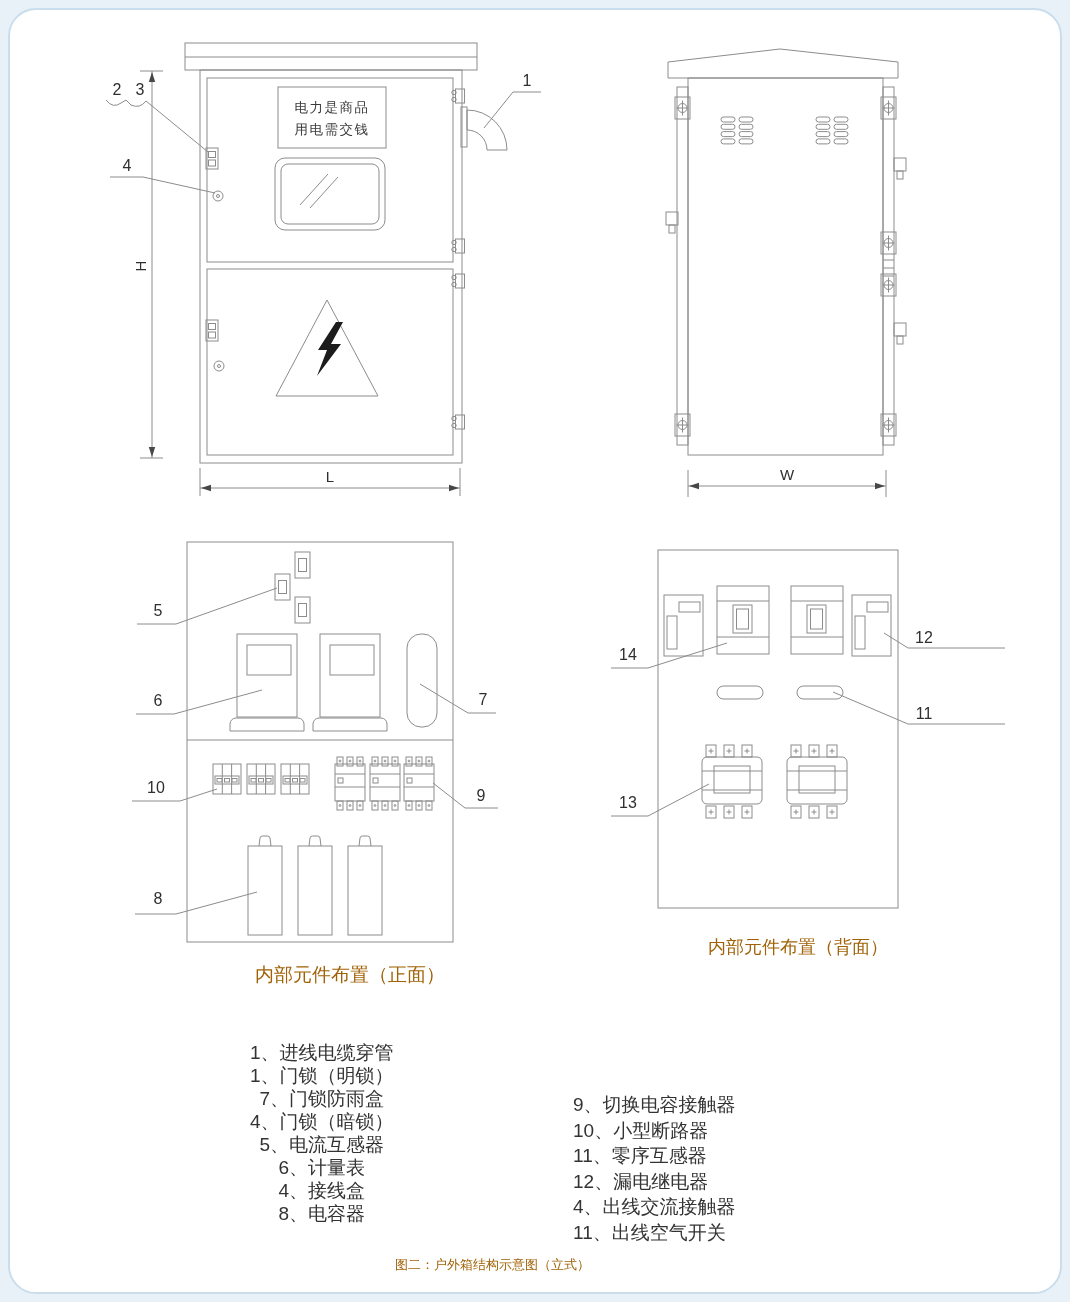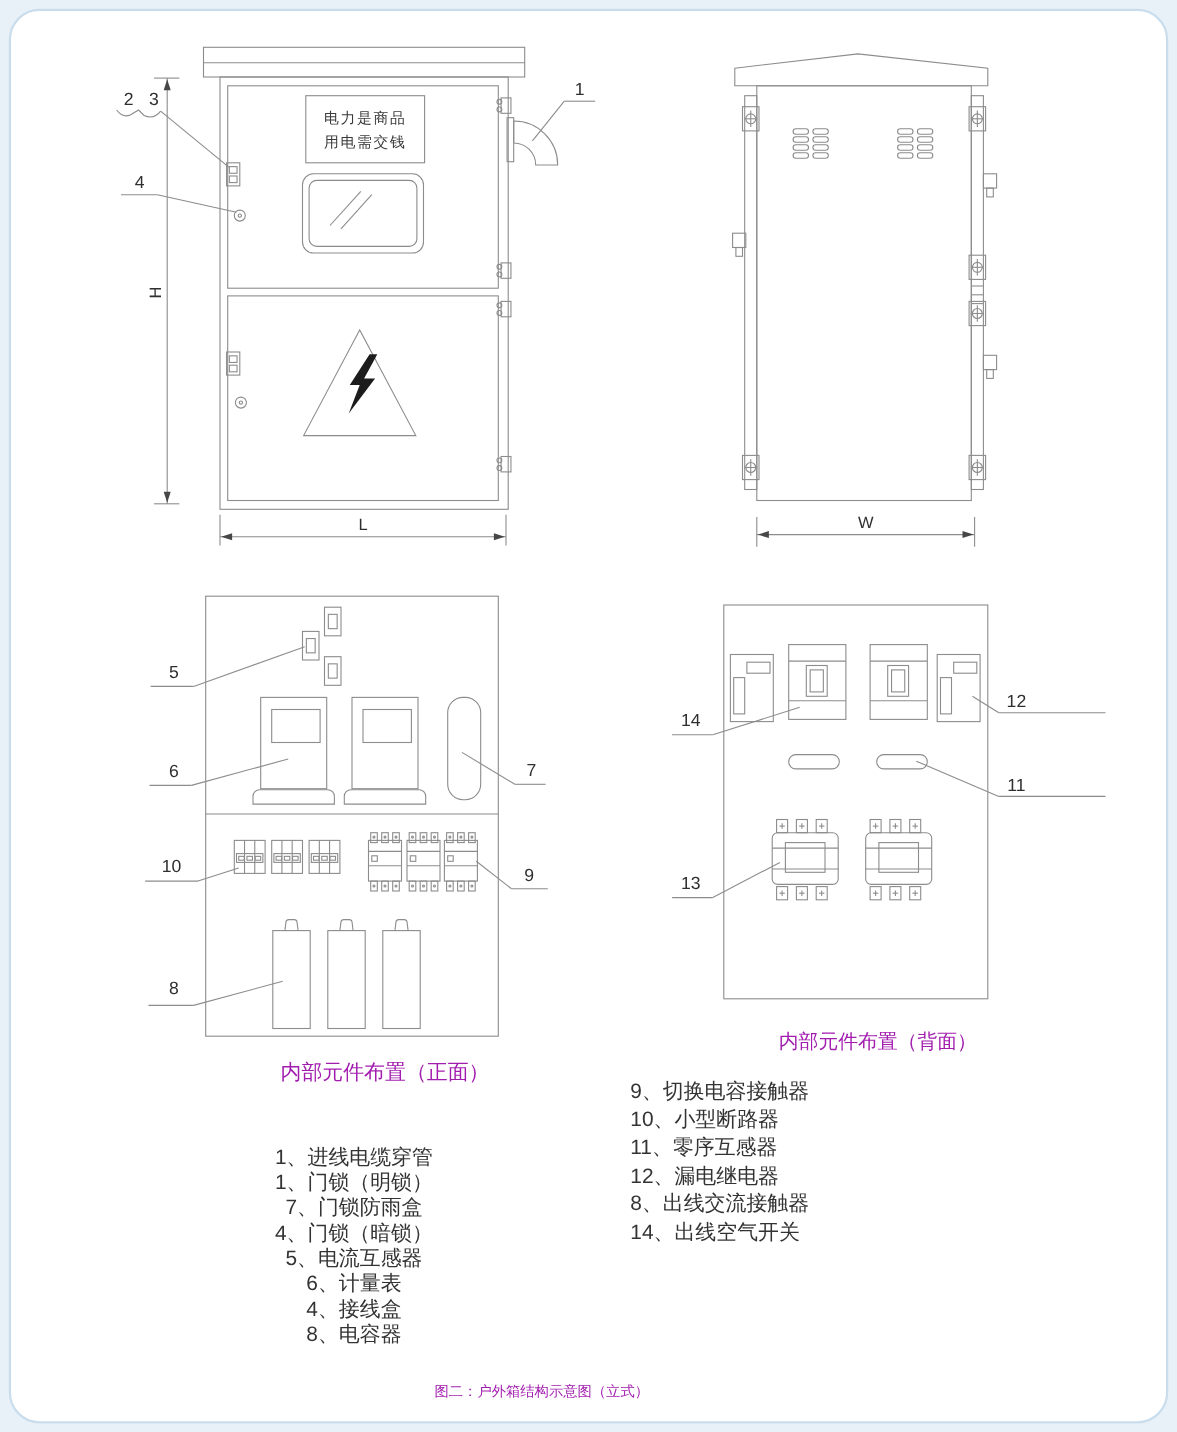--- a/index.html
+++ b/index.html
@@ -14,28 +14,28 @@
     position:absolute; left:8px; top:8px; width:1054px; height:1286px;
     background:#ffffff;
     border:2px solid #c9ddec;
     border-radius:28px;
   }
   svg.draw { position:absolute; left:0; top:0; }
   svg .num  { fill:#2f2f2f; stroke:none; font-size:16px; text-anchor:middle; }
   svg .dim  { fill:#2f2f2f; stroke:none; font-size:15px; text-anchor:middle; }
   svg .signtext { fill:#3a3a3a; stroke:none; font-size:13.5px; letter-spacing:1.5px; text-anchor:middle; }
   svg .arr  { fill:#474747; stroke:none; }
-  .lbl { position:absolute; color:#a21caf; white-space:nowrap; }
+  .lbl { position:absolute; color:#a16207; white-space:nowrap; }
   .caption-front { left:243px; top:962px;  font-size:19px;margin-left:12px; }
   .caption-back  { left:708px; top:935px;  font-size:18px; }
   .caption-figure{ left:395px; top:1256px; font-size:13px; }
   .legend-col { position:absolute; color:#333333; font-size:19px; }
   .legend-left  { left:250px; top:1041px;text-align:center; }
   .legend-left  .legend-item { height:23px; line-height:23px; }
-  .legend-right { left:573px; top:980px; }
+  .legend-right { left:573px; top:1092px; }
   .legend-right .legend-item { height:25.5px; line-height:25.5px; }
 </style>
 </head>
 <body>
 
 <div class="card"></div>
 
 <svg class="draw" width="1070" height="1302" viewBox="0 0 1070 1302" style="fill:none;stroke:#8c8c8c;stroke-width:1;">
 
   <defs>
@@ -370,15 +370,15 @@
   <div class="legend-item">5、电流互感器</div>
   <div class="legend-item">6、计量表</div>
   <div class="legend-item">4、接线盒</div>
   <div class="legend-item">8、电容器</div>
 </div>
 <div class="legend-col legend-right">
   <div class="legend-item">9、切换电容接触器</div>
   <div class="legend-item">10、小型断路器</div>
   <div class="legend-item">11、零序互感器</div>
   <div class="legend-item">12、漏电继电器</div>
-  <div class="legend-item">8、出线交流接触器</div>
-  <div class="legend-item">14、出线空气开关</div>
+  <div class="legend-item">4、出线交流接触器</div>
+  <div class="legend-item">11、出线空气开关</div>
 </div>
 
 </body></html>

